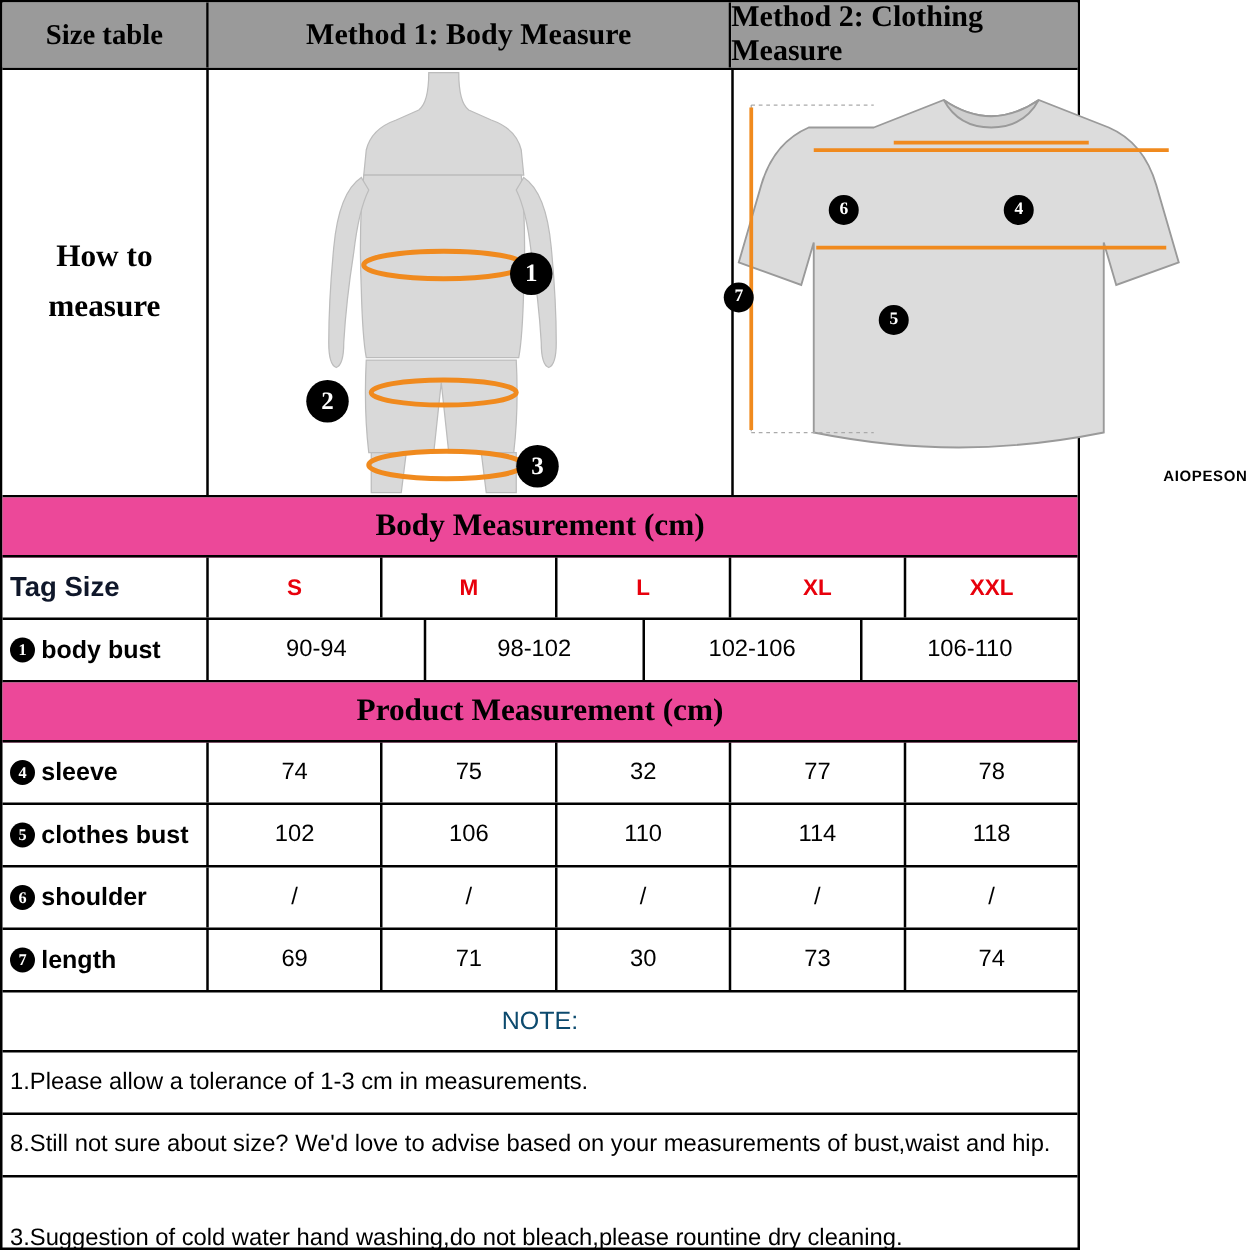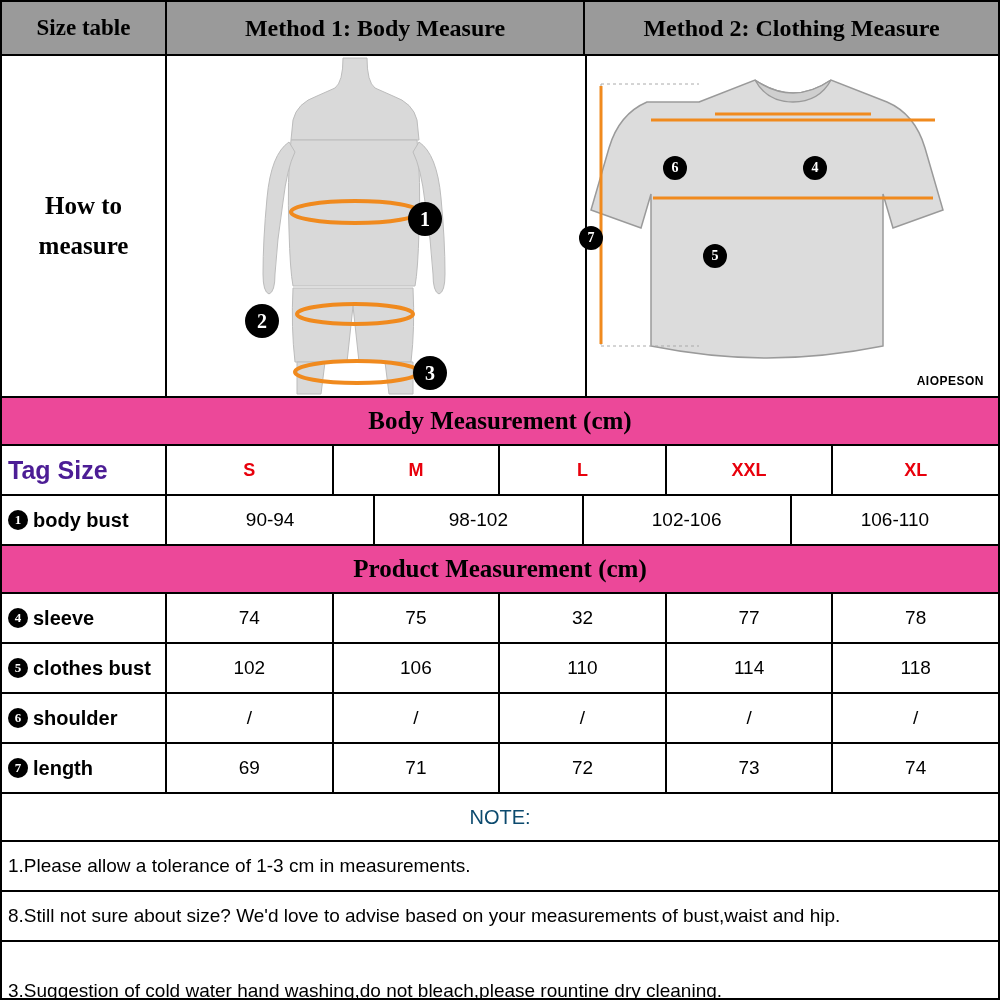--- a/index.html
+++ b/index.html
@@ -8,21 +8,21 @@
     background: #ffffff;
   }
   body {
     width: 1000px;
     height: 1000px;
     font-family: "Liberation Serif", serif;
     color: #000;
     overflow: hidden;
   }
   .sheet {
-    width: 1000px;
+    width: 864px;
     height: 1000px;
     box-sizing: border-box;
     border: 2px solid #000;
     display: flex;
     flex-direction: column;
   }
 
   
   .header-row {
     display: flex;
@@ -102,21 +102,21 @@
     justify-content: center;
     font-family: "Liberation Serif", serif;
   }
   .badge.small {
     width: 24px;
     height: 24px;
     font-size: 14px;
   }
   .brand-mark {
     position: absolute;
-    right: 16px;
+    right: 2px;
     bottom: 8px;
     font-size: 12px;
     font-weight: bold;
     letter-spacing: 0.5px;
     font-family: "Liberation Sans", sans-serif;
   }
 
   
   .band {
     background: #ec4899;
@@ -157,22 +157,22 @@
     font-weight: bold;
     font-family: "Liberation Sans", sans-serif;
   }
   .c-val {
     flex: 1 1 0;
     justify-content: center;
     font-size: 19px;
     font-family: "Liberation Sans", sans-serif;
   }
   .hdrline .c-label {
-    color: #4c1d95;
-    font-size: 25px;
+    color: #0f172a;
+    font-size: 22px;
   }
   .hdrline .c-val {
     color: #e8000c;
     font-weight: bold;
     font-size: 18px;
   }
   .num-badge {
     display: inline-flex;
     width: 20px;
     height: 20px;
@@ -283,22 +283,22 @@
     </div>
   </div>
 
   <div class="band">Body Measurement (cm)</div>
 
   <div class="trow hdrline">
     <div class="c c-label">Tag Size</div>
     <div class="c c-val">S</div>
     <div class="c c-val">M</div>
     <div class="c c-val">L</div>
+    <div class="c c-val">XL</div>
     <div class="c c-val">XXL</div>
-    <div class="c c-val">XL</div>
   </div>
 
   <div class="trow">
     <div class="c c-label">
       <span class="num-badge">1</span>
       <span>body bust</span>
     </div>
     <div class="c c-val">90-94</div>
     <div class="c c-val">98-102</div>
     <div class="c c-val">102-106</div>
@@ -343,21 +343,21 @@
     <div class="c c-val">/</div>
   </div>
 
   <div class="trow">
     <div class="c c-label">
       <span class="num-badge">7</span>
       <span>length</span>
     </div>
     <div class="c c-val">69</div>
     <div class="c c-val">71</div>
-    <div class="c c-val">72</div>
+    <div class="c c-val">30</div>
     <div class="c c-val">73</div>
     <div class="c c-val">74</div>
   </div>
 
   <div class="note-title">NOTE:</div>
   <div class="note-line">1.Please allow a tolerance of 1-3 cm in measurements.</div>
   <div class="note-line">8.Still not sure about size? We'd love to advise based on your measurements of bust,waist and hip.</div>
   <div class="note-line">3.Suggestion of cold water hand washing,do not bleach,please rountine dry cleaning.</div>
 
 </div>

